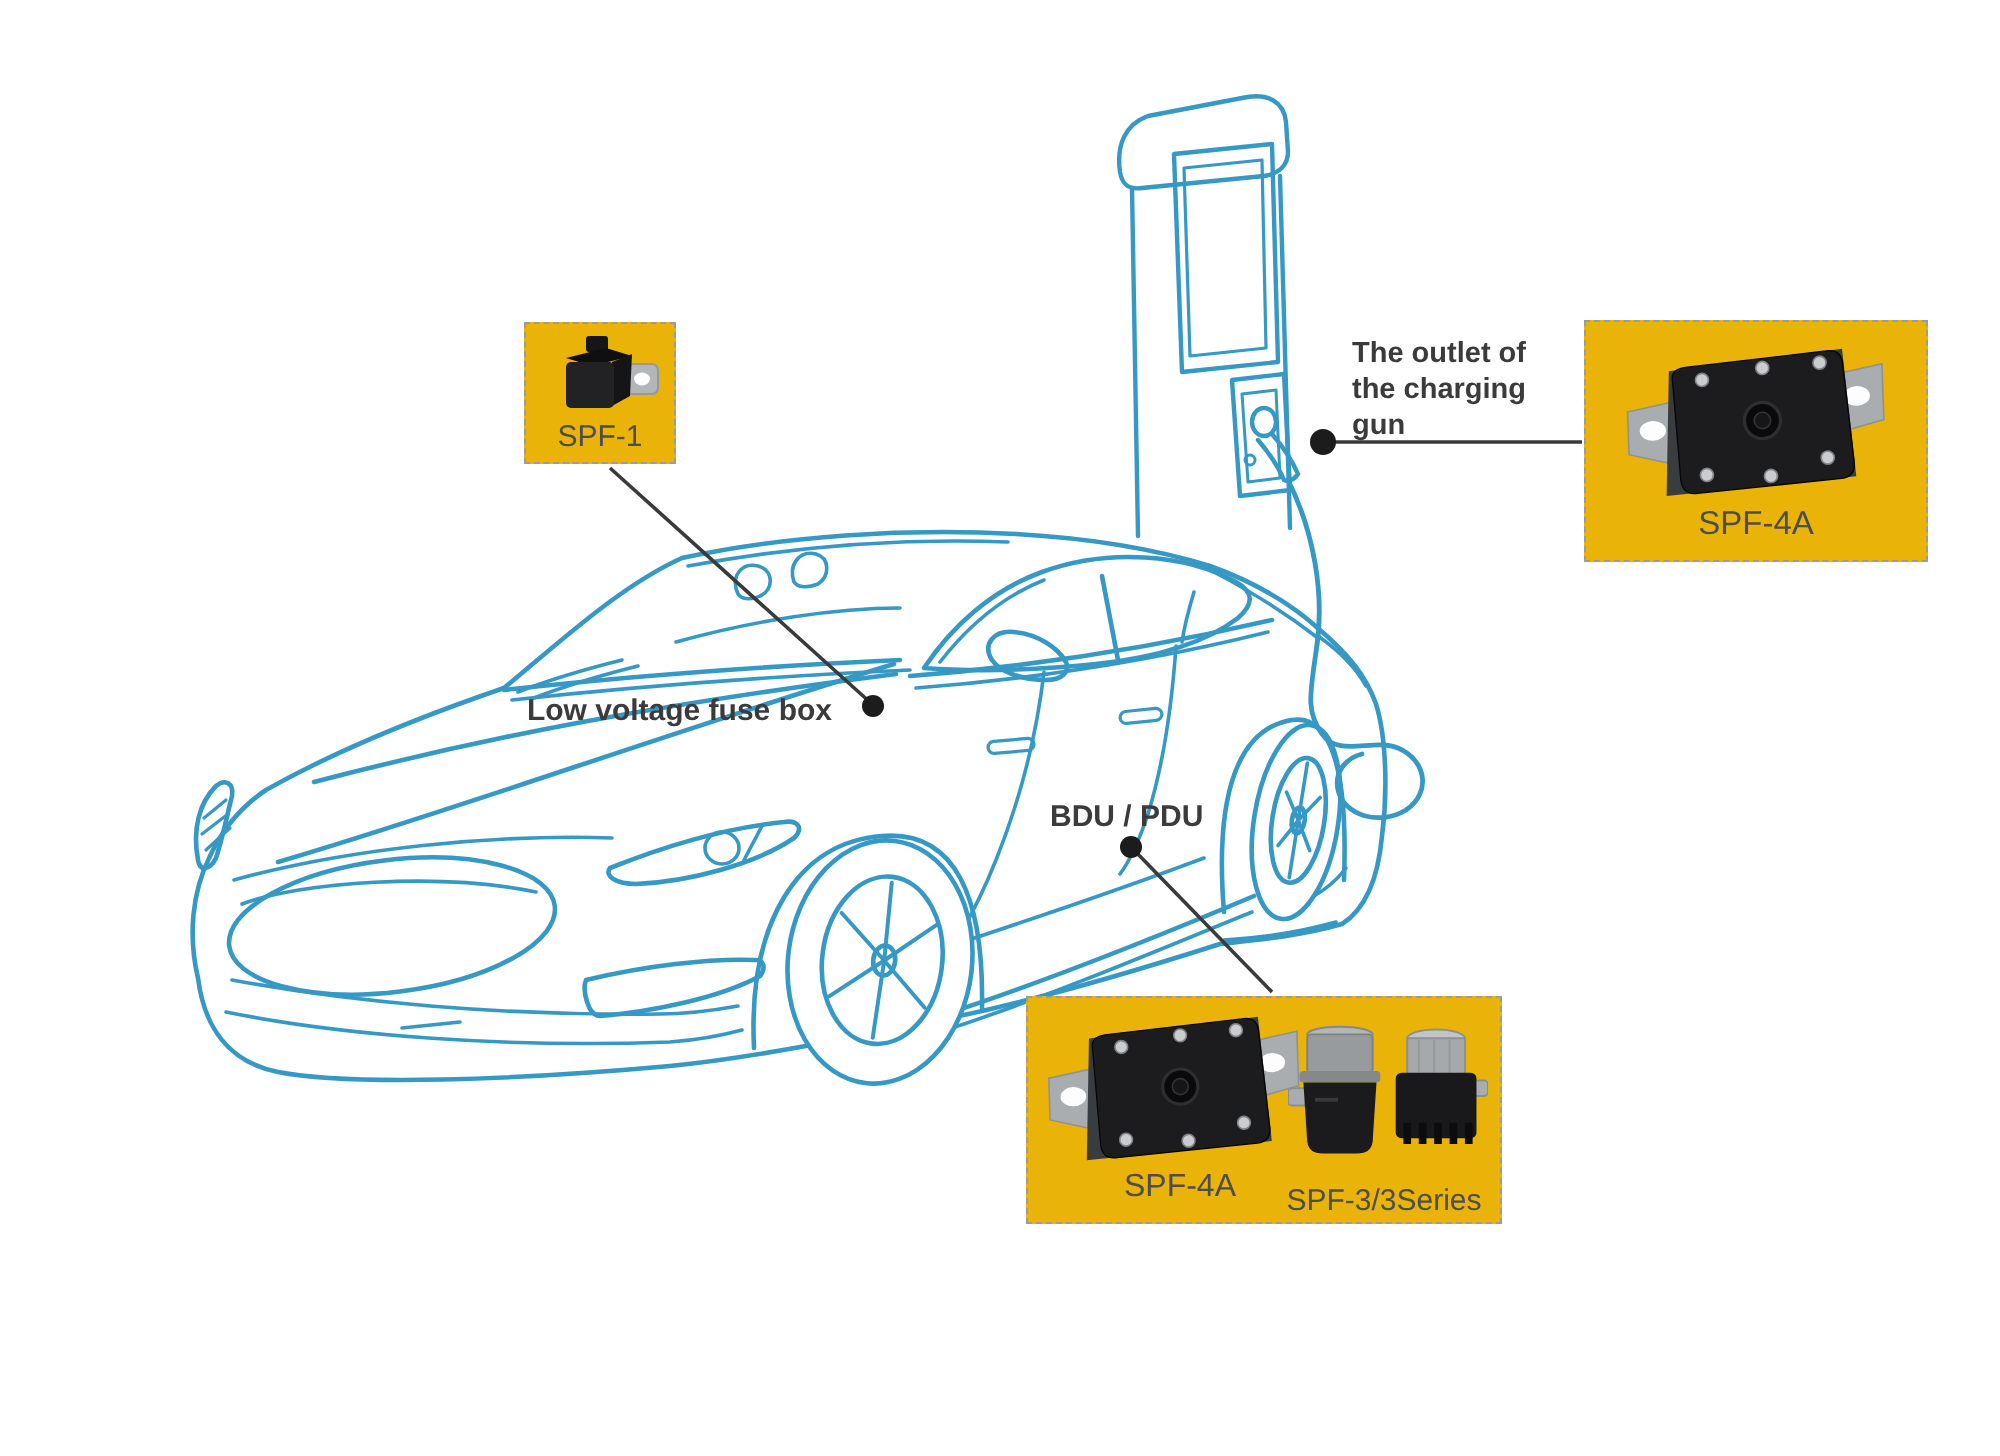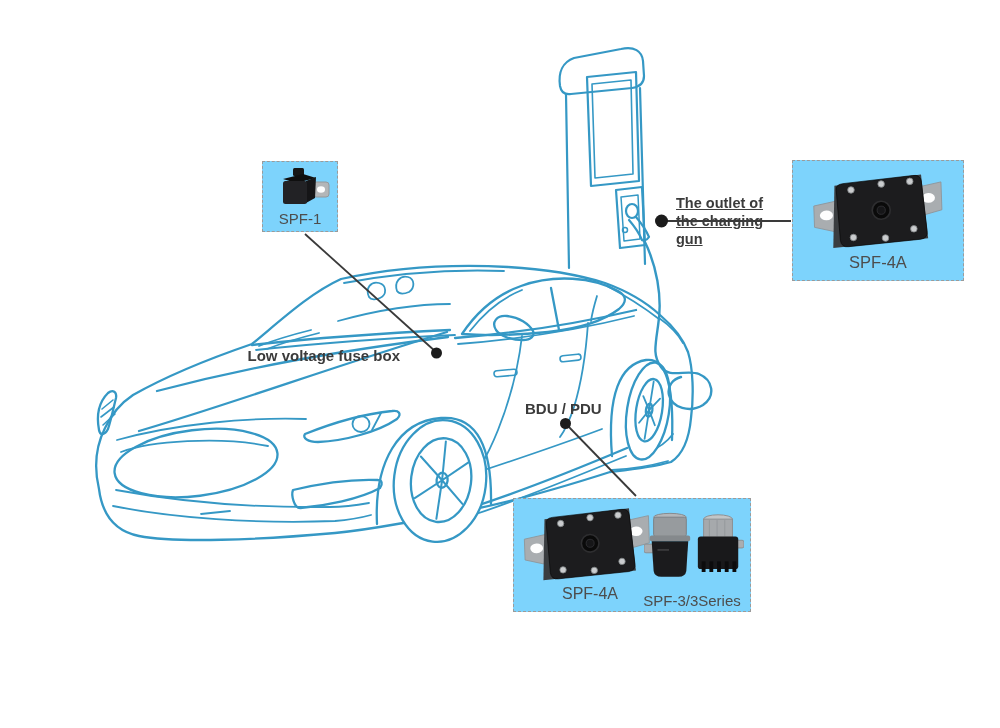--- a/index.html
+++ b/index.html
@@ -7,21 +7,21 @@
     position:relative;width:1000px;height:728px;background:#ffffff;overflow:hidden;
     font-family:"Liberation Sans", sans-serif;
   }
   #line-art{position:absolute;left:0;top:0;}
   .ann{
     position:absolute;color:#3b3b3b;font-weight:700;font-size:15px;line-height:18px;
     white-space:nowrap;
   }
   .ann.wrap{white-space:normal;}
   .dashed-box{
-    position:absolute;border:1.5px dashed #9b9b9b;background:#7dd3fc;box-sizing:border-box;
+    position:absolute;border:1.5px dashed #9b9b9b;background:#eab308;box-sizing:border-box;
   }
   .prod-label{
     position:absolute;color:#4d4d4d;font-size:15px;font-weight:400;text-align:center;
     white-space:nowrap;
   }
   .prod-img{position:absolute;}
 </style>
 </head>
 <body>
 
@@ -115,23 +115,23 @@
     <g stroke="#3a3a3a" stroke-width="1.8" fill="none">
       <path d="M305,234 L436,352"></path>
       <path d="M566,424 L636,496"></path>
       <path d="M667,221 L791,221"></path>
       <circle fill="#1c1c1c" stroke="none" cx="436.5" cy="353" r="5.5"></circle>
       <circle fill="#1c1c1c" stroke="none" cx="565.5" cy="423.5" r="5.5"></circle>
       <circle fill="#1c1c1c" stroke="none" cx="661.5" cy="221" r="6.5"></circle>
     </g>
   </svg>
 
-  <div class="ann" style="right:600px;top:347px;">Low voltage fuse box</div>
+  <div class="ann" style="right:584px;top:347px;">Low voltage fuse box</div>
   <div class="ann" style="left:525px;top:400px;">BDU / PDU</div>
-  <div class="ann wrap" style="left:676px;top:194px;width:106px;font-size:14.5px;text-decoration:underline;">The outlet of the charging gun</div>
+  <div class="ann wrap" style="left:676px;top:168px;width:106px;font-size:14.5px;">The outlet of the charging gun</div>
 
   <div class="dashed-box" style="left:262px;top:161px;width:76px;height:71px;">
     <svg class="prod-img" style="left:6px;top:6px;" width="64" height="40" viewBox="0 0 64 40">
       <rect x="44" y="14" width="16" height="15" rx="3" fill="#b3b6b8" stroke="#94989a" stroke-width="1"></rect>
       <ellipse cx="52" cy="21.5" rx="4" ry="3.2" fill="#fdfdfd"></ellipse>
       <rect x="24" y="0" width="11" height="8" rx="1.5" fill="#161616"></rect>
       <polygon points="14,11 34,6 47,10 27,15" fill="#0f0f0f"></polygon>
       <polygon points="37,13 47,9 46,30 37,35" fill="#151517"></polygon>
       <rect x="14" y="13" width="24" height="23" rx="2.5" fill="#222225"></rect>
     </svg>

